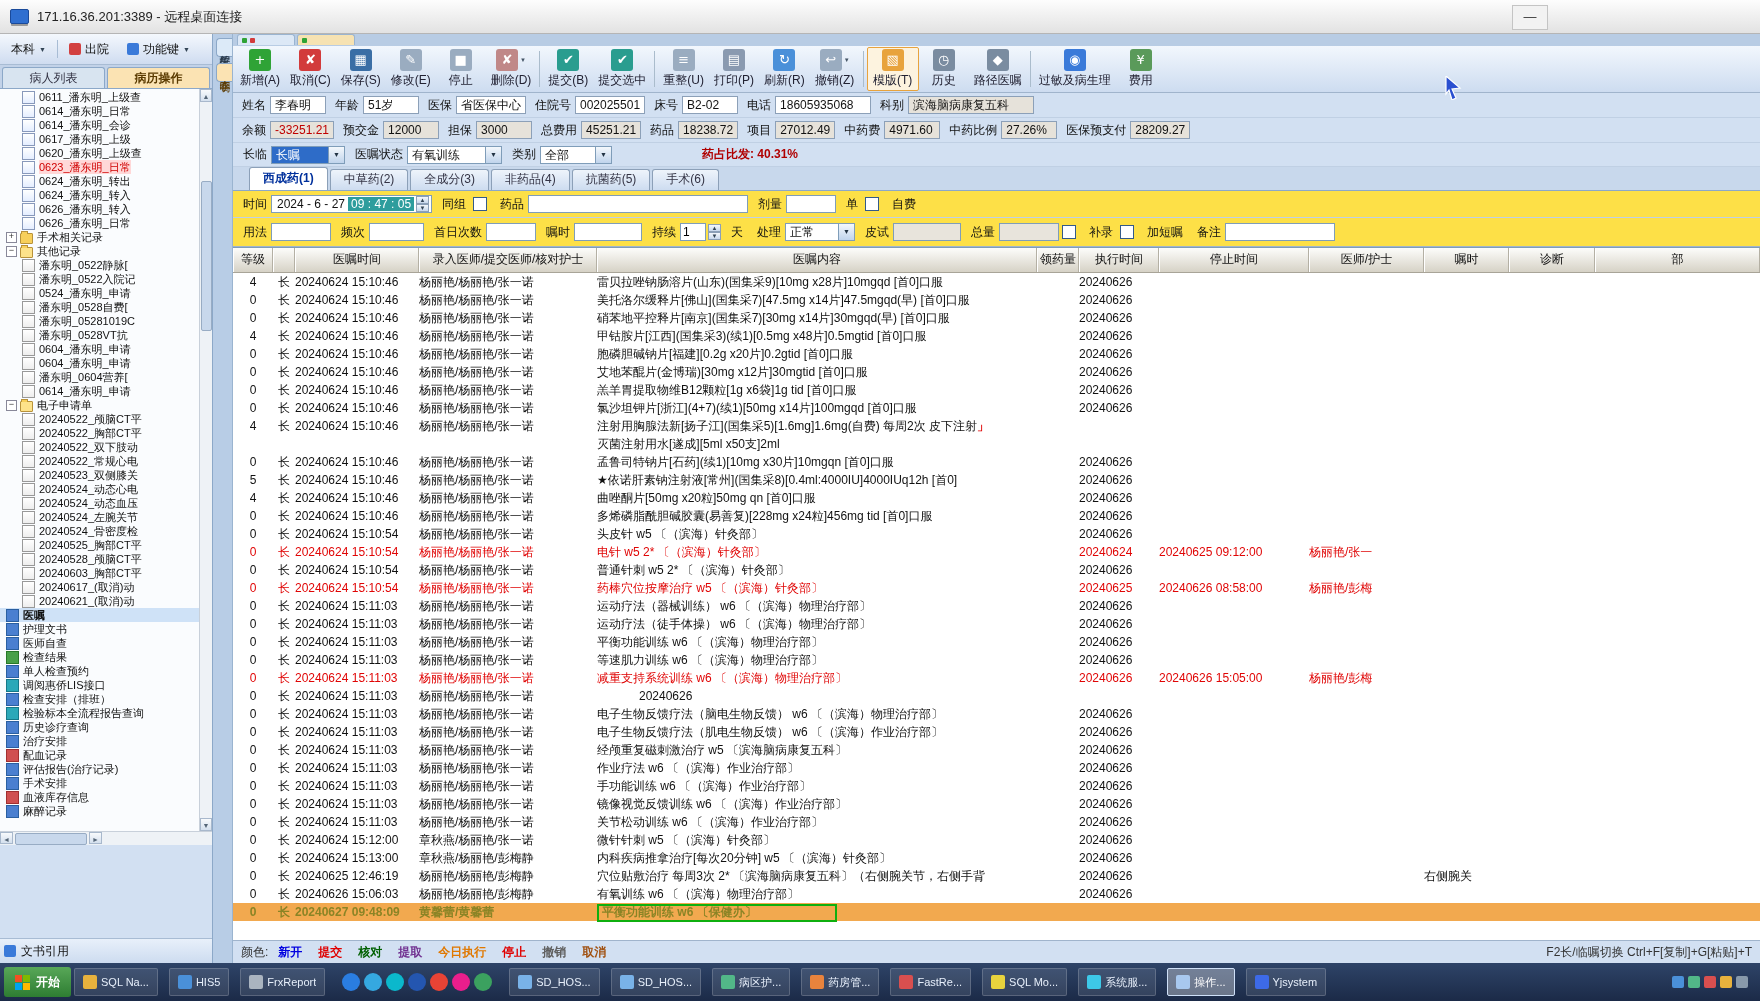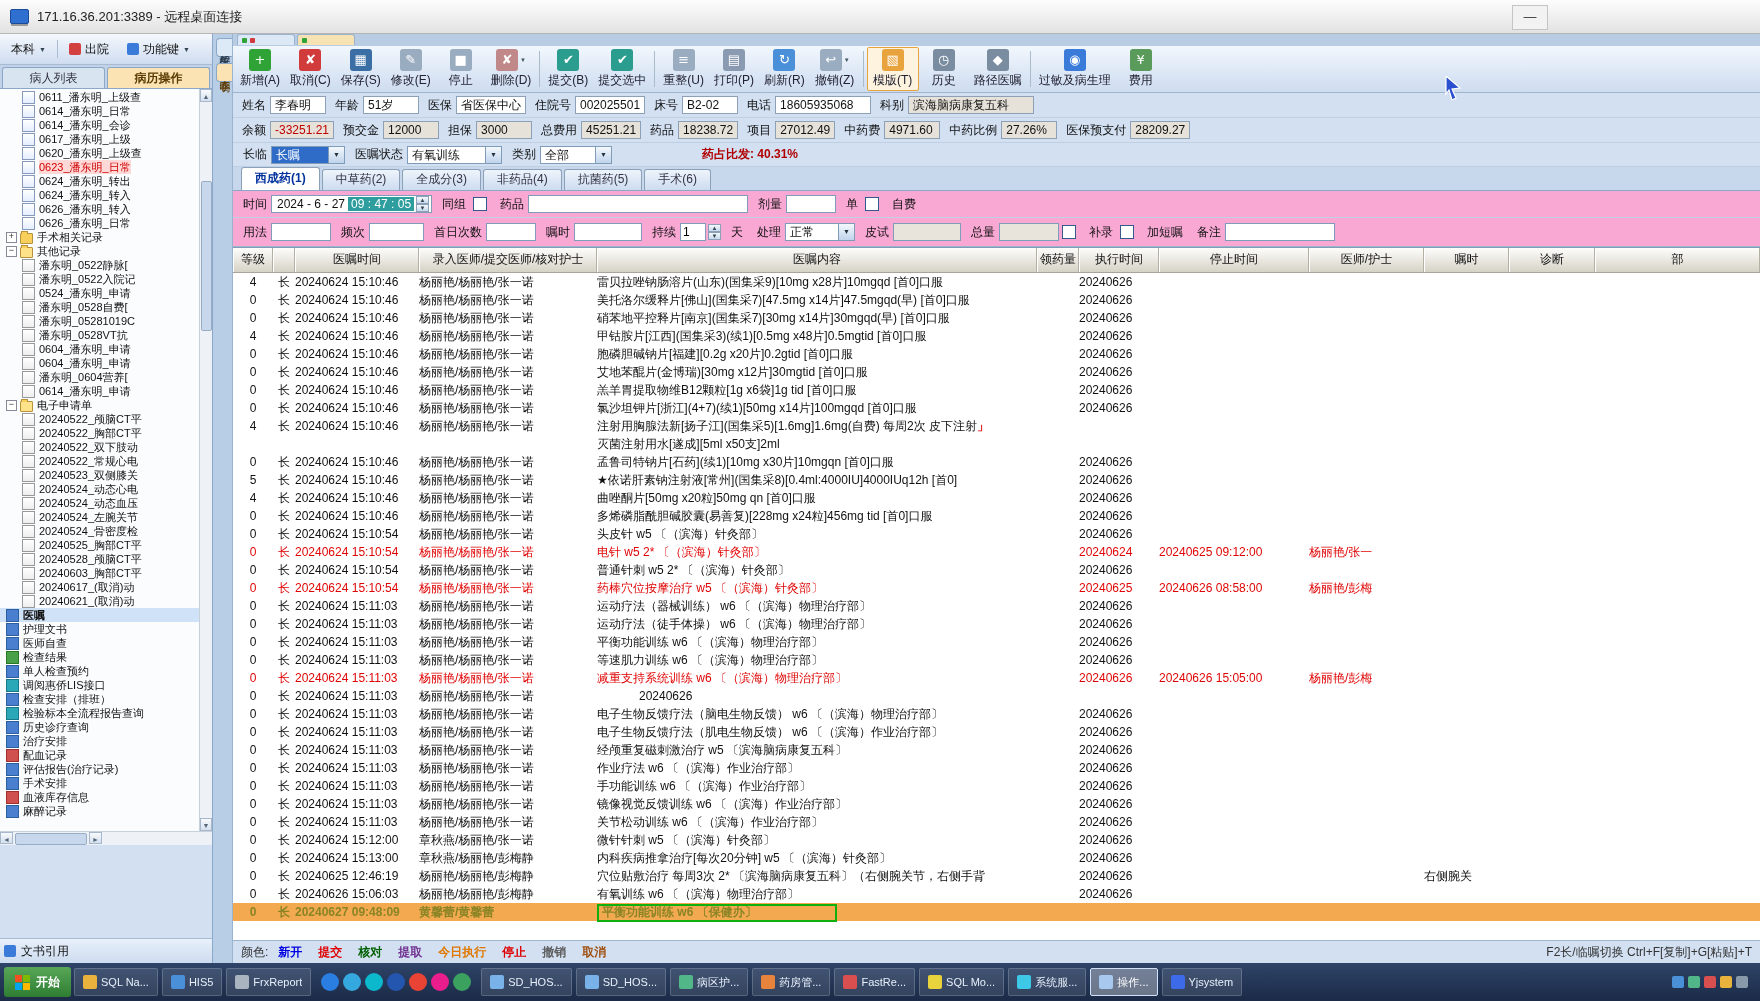--- a/index.html
+++ b/index.html
@@ -91,25 +91,25 @@
 
   .filterrow{height:23px;flex:0 0 23px;display:flex;align-items:center;background:#d2e0f2;border-bottom:1px solid #c0d0e4;}
   .flab{margin:0 4px 0 10px;white-space:nowrap;}
   .dd{display:inline-flex;height:18px;border:1px solid #7f9db9;background:#fff;box-sizing:border-box;}
   .ddtxt{padding:0 4px;line-height:16px;flex:1;overflow:hidden;white-space:nowrap;}
   .ddbtn{width:15px;text-align:center;font-size:7px;line-height:16px;background:linear-gradient(#f4f8fc,#c0d4ec);border-left:1px solid #7f9db9;color:#234;}
   .dd.selected .ddtxt{background:#2e6cc8;color:#fff;}
   .w74{width:74px;} .w95{width:95px;} .w85{width:72px;} .w70{width:70px;font-family:Liberation Serif, serif;}
   .ratio{margin-left:90px;color:#b00000;font-weight:bold;}
 
-  .ordertabs{height:23px;flex:0 0 23px;display:flex;align-items:flex-end;padding-left:8px;background:#c8d8ec;border-bottom:1px solid #8ca8c8;}
+  .ordertabs{height:23px;flex:0 0 23px;display:flex;align-items:flex-end;padding-left:16px;background:#c8d8ec;border-bottom:1px solid #8ca8c8;}
   .otab{padding:0 13px;margin-right:2px;border:1px solid #8ca0b8;border-bottom:none;border-radius:3px 3px 0 0;background:linear-gradient(#eef4fb,#cddcf0);height:20px;line-height:19px;color:#334;}
   .otab.active{background:#fff;font-weight:bold;color:#00309c;height:22px;line-height:21px;}
 
-  .entryrow{display:flex;align-items:center;background:#f9a8d4;}
+  .entryrow{display:flex;align-items:center;background:#fde047;}
   .entryrow.e1{height:26px;flex:0 0 26px;border-bottom:1px solid #c0d0e4;}
   .entryrow.e2{height:28px;flex:0 0 28px;border-bottom:1px solid #a0b4cc;}
   .tx{height:18px;border:1px solid #7f9db9;background:#fff;font:12px "Liberation Sans","DejaVu Sans",sans-serif;padding:0 2px;box-sizing:border-box;}
   .tx.gray{background:#e8e4dc;}
   .w220{width:220px;} .w110{width:110px;} .w60{width:60px;} .w55{width:55px;} .w50{width:50px;} .w68{width:68px;} .w26{width:26px;}
   .cb{width:12px;height:12px;border:1px solid #335a8a;background:#fff;display:inline-block;margin:0 3px;}
   .dtbox{display:flex;align-items:center;border:1px solid #7f9db9;background:#fff;height:18px;padding:0 2px;box-sizing:border-box;}
   .dtdate{padding:0 3px;} .dttime{padding:0 3px;}
   .dttime.sel{background:#2e9d9d;color:#fff;}
   .spin{display:inline-flex;flex-direction:column;width:13px;margin-left:2px;}
@@ -138,21 +138,21 @@
   .lgitem{margin-right:16px;font-weight:bold;font-family:Liberation Mono, monospace;}
   .lgshortcut{margin-left:auto;color:#333;white-space:nowrap;}
 
   
   .taskbar{position:absolute;left:0;right:0;bottom:0;height:38px;background:linear-gradient(#2e4468,#1b2a47);display:flex;align-items:center;gap:3px;padding:0 4px;box-sizing:border-box;}
   .startbtn{display:flex;align-items:center;gap:6px;padding:0 11px;height:30px;border-radius:3px;background:linear-gradient(#58a758,#2e7d32);color:#fff;font-weight:bold;}
   .winflag{display:grid;grid-template-columns:7px 7px;grid-template-rows:7px 7px;gap:1px;}
   .winflag i{display:block;}
   .winflag i:nth-child(1){background:#f25022;} .winflag i:nth-child(2){background:#7fba00;}
   .winflag i:nth-child(3){background:#00a4ef;} .winflag i:nth-child(4){background:#ffb900;}
-  .tbitems{display:flex;align-items:center;gap:4px;min-width:0;}
+  .tbitems{display:flex;align-items:center;gap:11px;min-width:0;}
   .tbi{display:flex;align-items:center;gap:4px;height:28px;padding:0 8px;background:rgba(255,255,255,.10);border:1px solid rgba(255,255,255,.18);border-radius:2px;color:#e6eefa;font-size:11px;max-width:95px;overflow:hidden;white-space:nowrap;box-sizing:border-box;}
   .tbi.active{background:rgba(255,255,255,.34);border-color:#cfe0f8;color:#fff;}
   .tbico{width:14px;height:14px;border-radius:2px;flex:0 0 14px;}
   .tbilab{overflow:hidden;text-overflow:ellipsis;}
   .tbql{display:flex;gap:4px;padding:0 6px;}
   .qlico{width:18px;height:18px;border-radius:50%;}
   .tray{margin-left:auto;display:flex;gap:4px;align-items:center;padding-right:8px;}
   .trayico{width:12px;height:12px;border-radius:2px;}
 
   .cursor{position:absolute;left:1444px;top:76px;pointer-events:none;}

